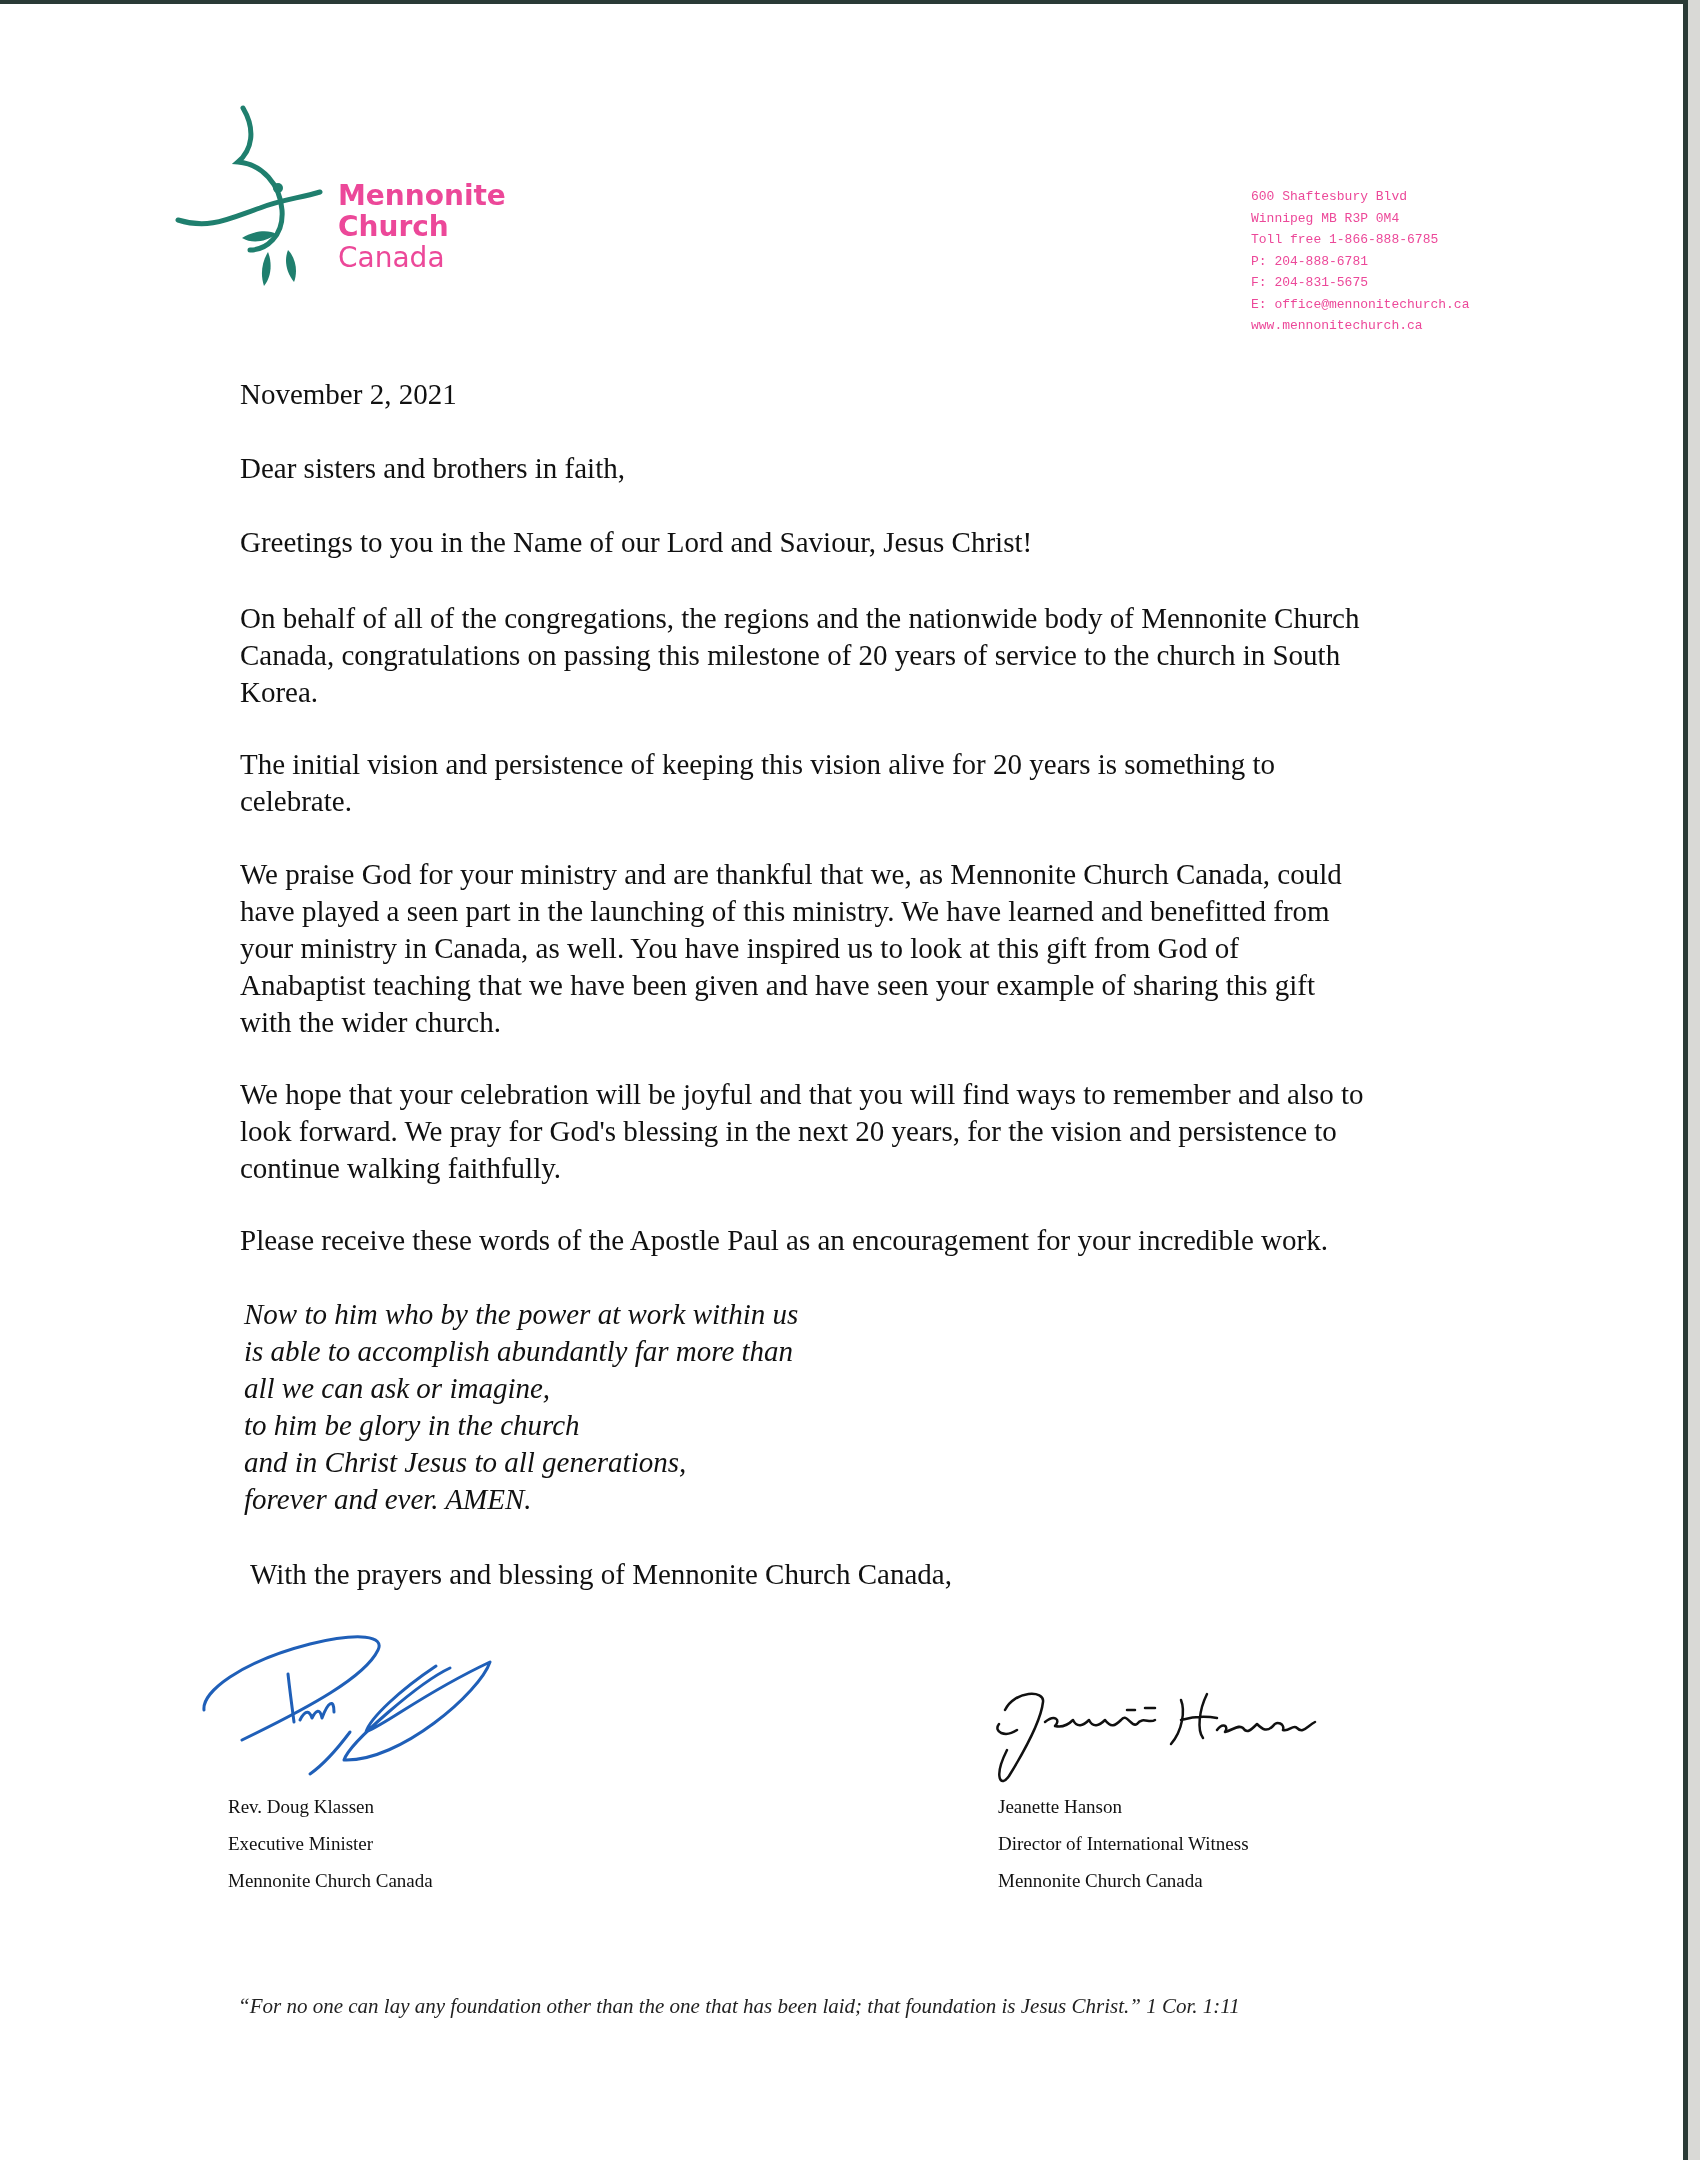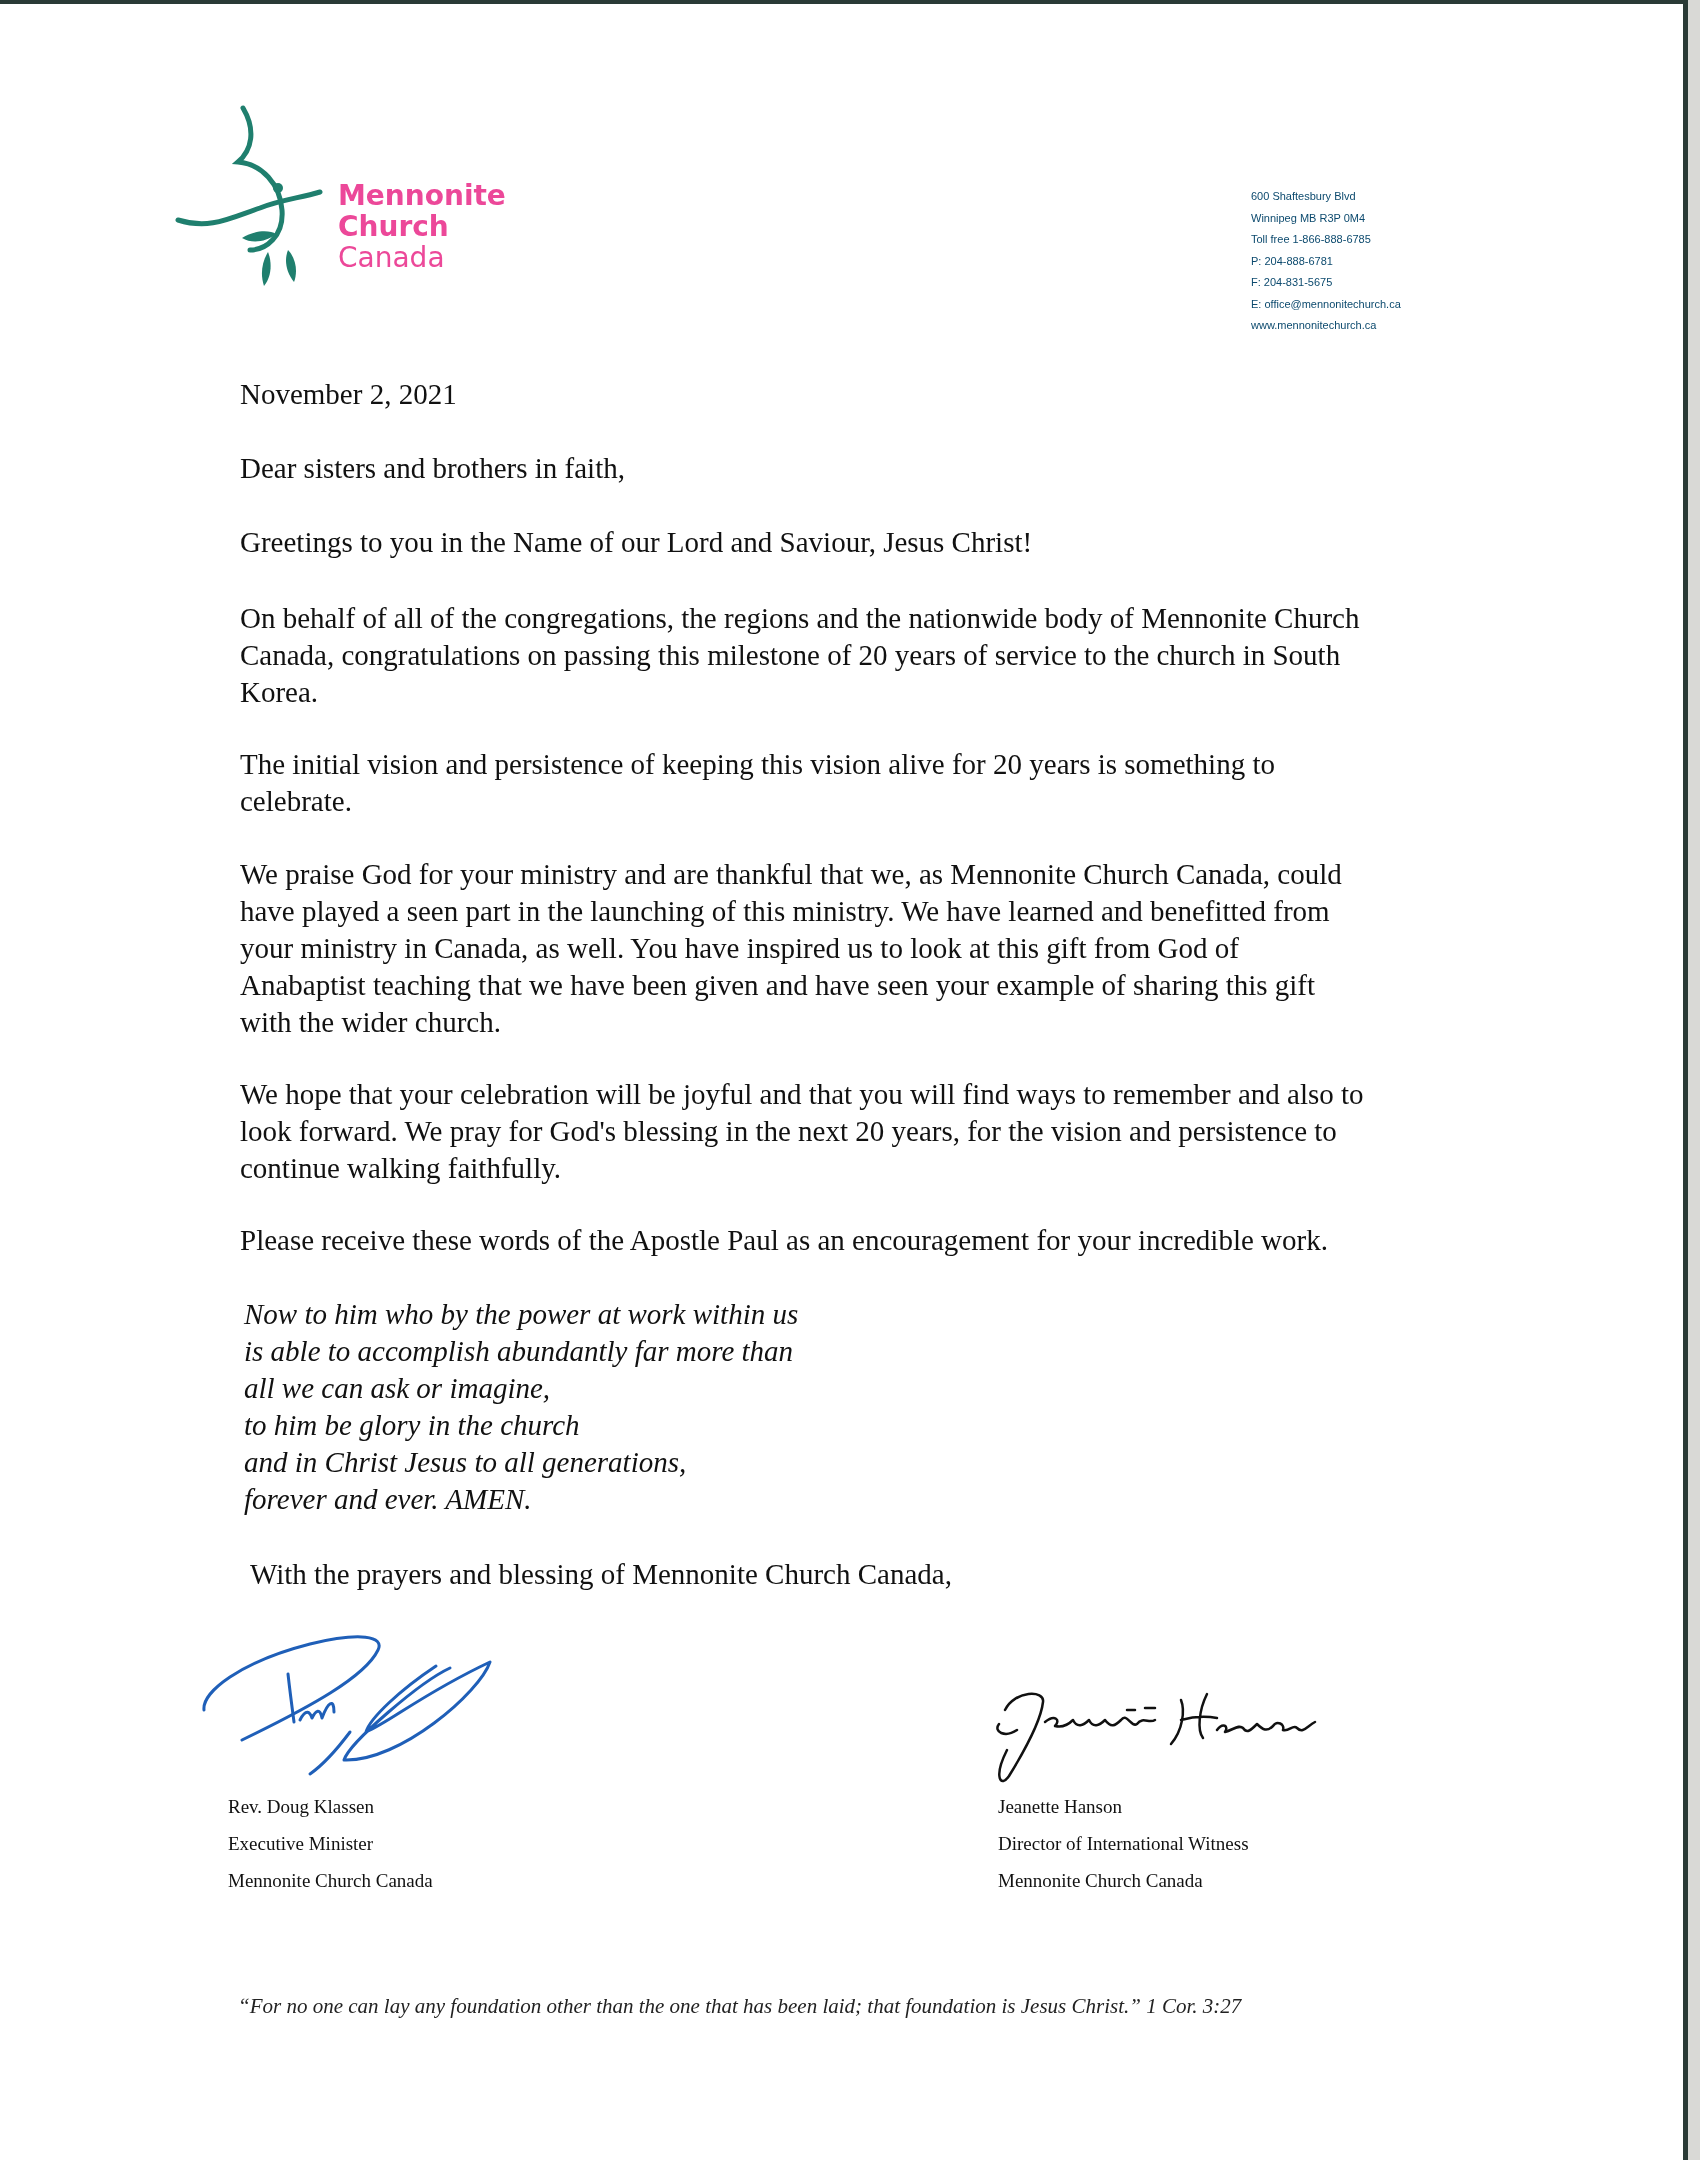--- a/index.html
+++ b/index.html
@@ -10,21 +10,21 @@
     .top-border { position: absolute; left: 0; top: 0; width: 1683px; height: 4px; background: #2a3a36; }
     .right-border { position: absolute; left: 1683px; top: 0; width: 5px; height: 2160px; background: #2a3a36; }
     .right-margin { position: absolute; left: 1688px; top: 0; width: 12px; height: 2160px; background: #d9d9d6; }
 
     .logo { position: absolute; left: 170px; top: 100px; width: 360px; height: 190px; }
     .logo svg { position: absolute; left: 0; top: 0; }
     .logo-text { position: absolute; left: 168px; top: 80px; font-family: "DejaVu Sans", sans-serif; line-height: 31px; font-size: 28px; color: #ec4899; }
     .logo-text .b { font-weight: bold; display: block; }
     .logo-text .r { display: block; font-weight: normal; }
 
-    .address { position: absolute; left: 1251px; top: 186px; font-family: Liberation Sans, sans-serif; font-size: 11px; line-height: 21.5px; color: #0c4a6e; }
+    .address { position: absolute; left: 1251px; top: 186px; font-family: Liberation Mono, monospace; font-size: 13px; line-height: 21.5px; color: #ec4899; }
     .address div { white-space: nowrap; }
 
     .text { position: absolute; left: 218px; font-size: 29px; line-height: 37px; white-space: nowrap; margin-left: 22px; }
     .text p { margin: 0; }
     .ital { font-style: italic; }
 
     .sig-doug { position: absolute; left: 200px; top: 1622px; }
     .sig-jeanette { position: absolute; left: 985px; top: 1680px; }
 
     .signer { position: absolute; font-size: 19px; line-height: 37px; white-space: nowrap; }
@@ -142,13 +142,13 @@
   <div>Executive Minister</div>
   <div>Mennonite Church Canada</div>
 </div>
 
 <div class="signer" style="left:998px; top:1788px;">
   <div>Jeanette Hanson</div>
   <div>Director of International Witness</div>
   <div>Mennonite Church Canada</div>
 </div>
 
-<div class="footer-quote">“For no one can lay any foundation other than the one that has been laid; that foundation is Jesus Christ.” 1 Cor. 3:27</div>
+<div class="footer-quote">“For no one can lay any foundation other than the one that has been laid; that foundation is Jesus Christ.” 1 Cor. 1:11</div>
 
 </body></html>

